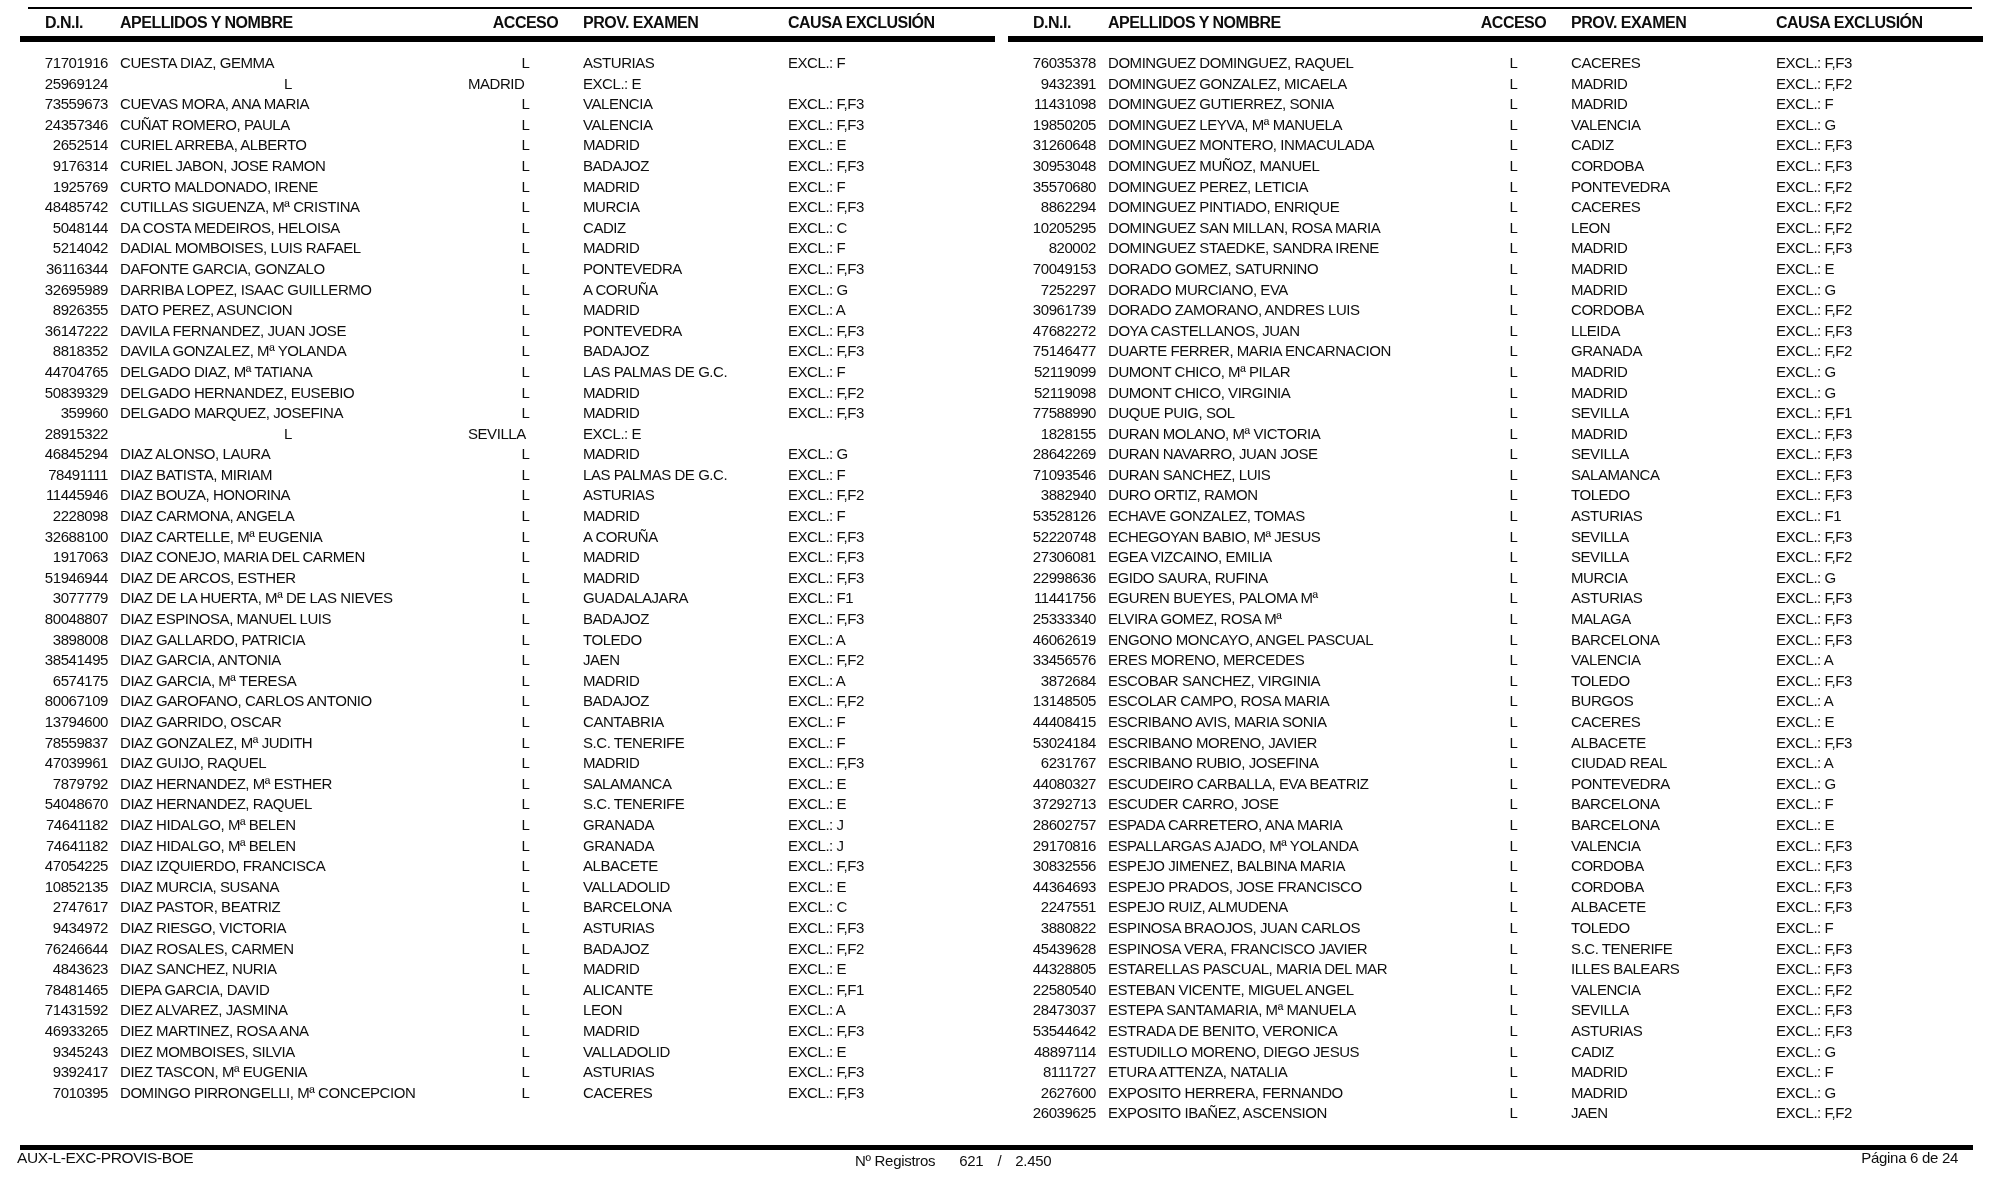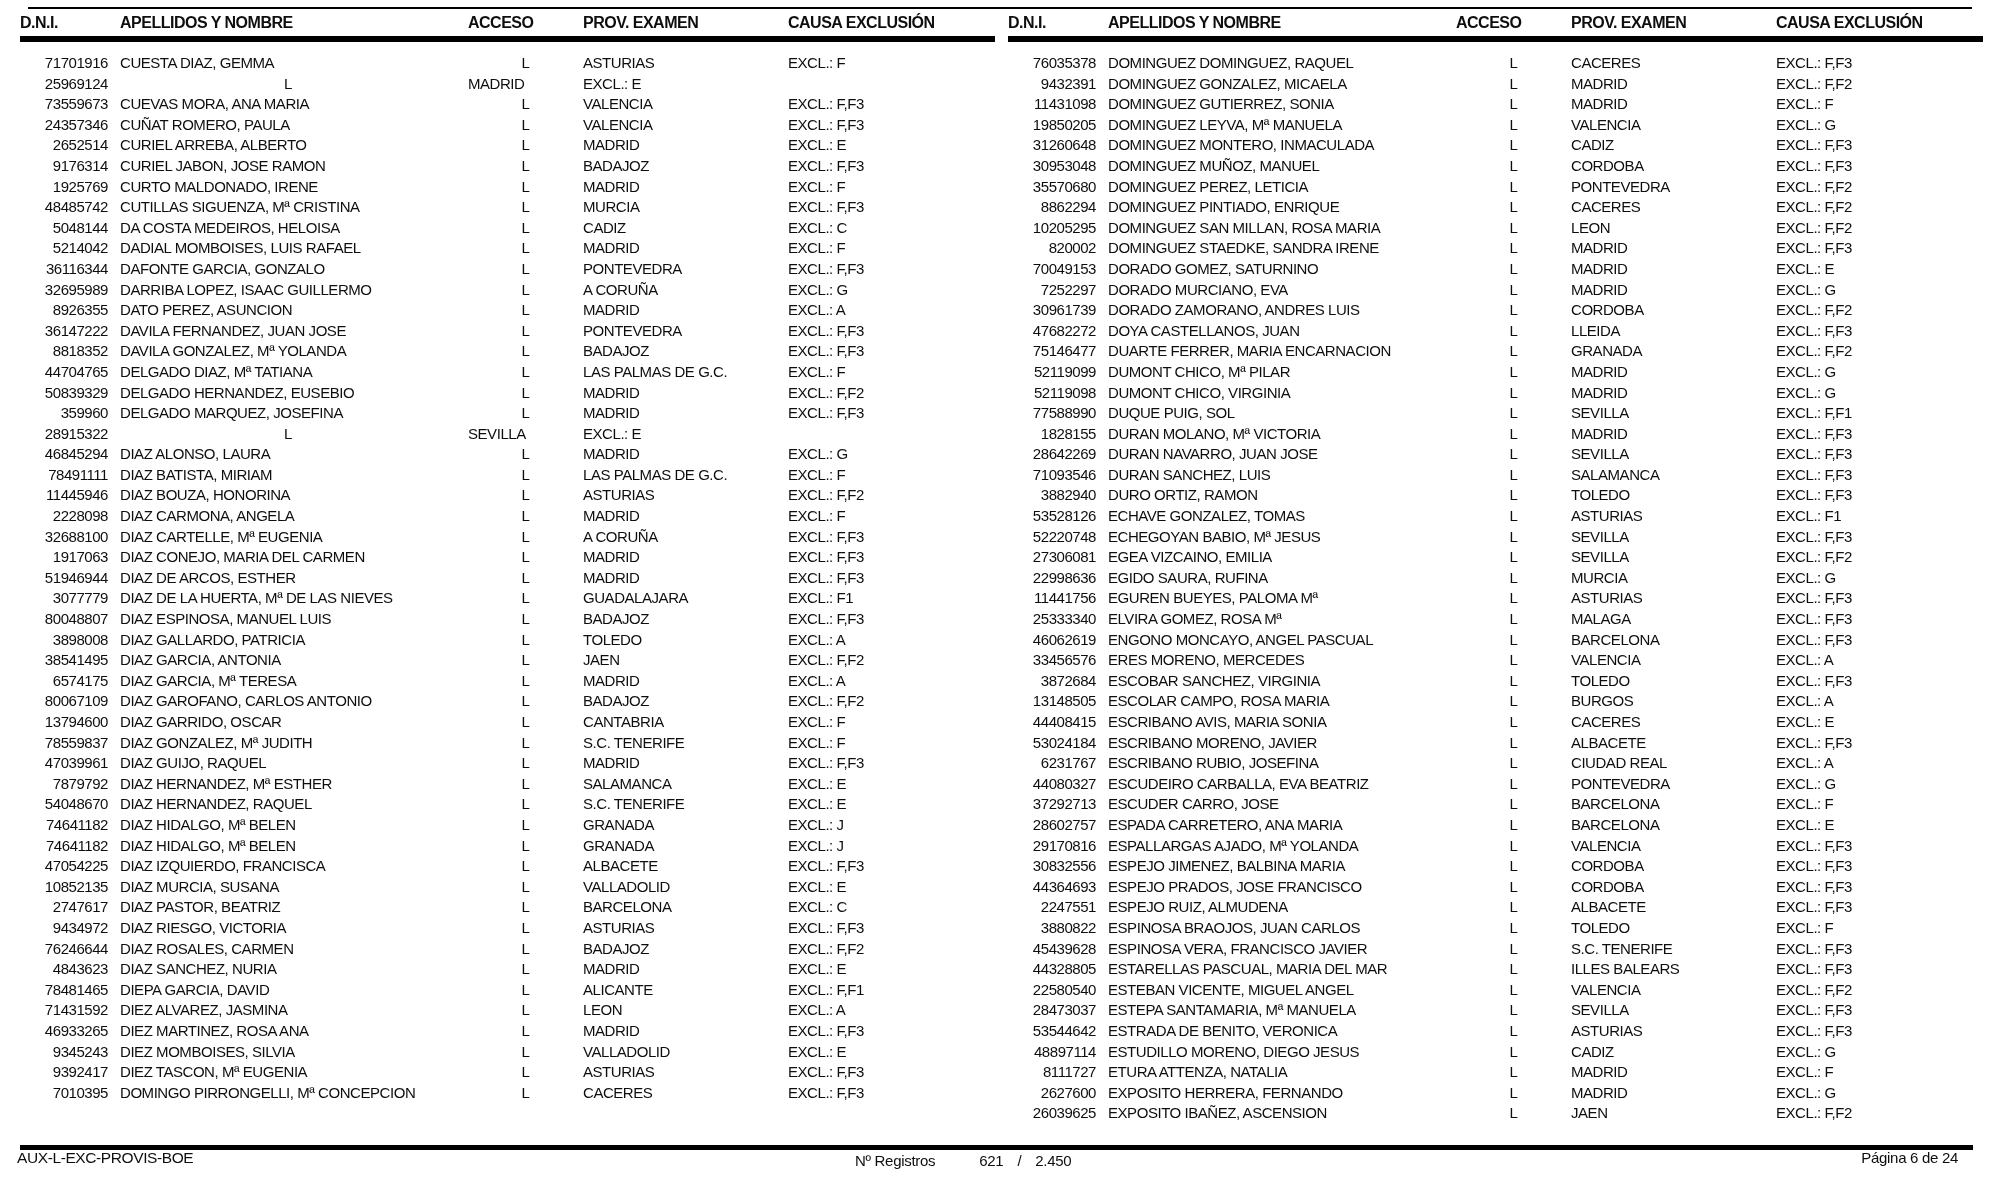--- a/index.html
+++ b/index.html
@@ -6,33 +6,33 @@
   html,body{background:#ffffff}
   .page{position:relative;width:2000px;height:1180px;background:#ffffff;
         font-family:"Liberation Sans","DejaVu Sans",sans-serif;color:#0e0e0e;overflow:hidden}
   .topline{position:absolute;left:28px;top:7px;width:1944px;height:2px;background:#000}
   .half{position:absolute;top:14px;width:975px}
   .half.left{left:20px}
   .half.right{left:1008px}
   .thead{display:grid;grid-template-columns:88px 360px 115px 205px 207px;
          border-bottom:6px solid #000;padding-bottom:4px;font-weight:bold;
          font-size:16px;letter-spacing:-0.5px;white-space:nowrap}
-  .thead .hcell.dni{text-align:left}
+  .thead .hcell.dni{text-align:center}
   .thead .hcell.name{padding-left:12px}
-  .thead .hcell.acceso{text-align:left}
+  .thead .hcell.acceso{text-align:center}
   .rows{padding-top:11px}
   .row{display:grid;grid-template-columns:88px 360px 115px 205px 207px;align-items:start}
   .cell{font-size:15px;line-height:20.6px;letter-spacing:-0.45px;white-space:nowrap}
   .cell.dni{text-align:right}
   .cell.name{padding-left:12px;white-space:pre-line}
   .cell.acceso{text-align:center}
   .bottomline{position:absolute;left:20px;top:1145px;width:1953px;height:5px;background:#000}
   .footer-code{position:absolute;left:17px;top:1149px;font-size:15.5px;letter-spacing:-0.4px}
   .footer-reg{position:absolute;left:855px;top:1152px;font-size:15px;letter-spacing:-0.3px;display:flex}
-  .footer-reg .lbl{margin-right:44px}
+  .footer-reg .lbl{margin-right:24px}
   .footer-reg .num{margin-right:14px}
   .footer-page{position:absolute;right:42px;top:1149px;font-size:15px;letter-spacing:-0.3px}
 </style>
 </head>
 <body>
 
 <div class="page">
   <div class="topline"></div>
 
   <div class="half left">

